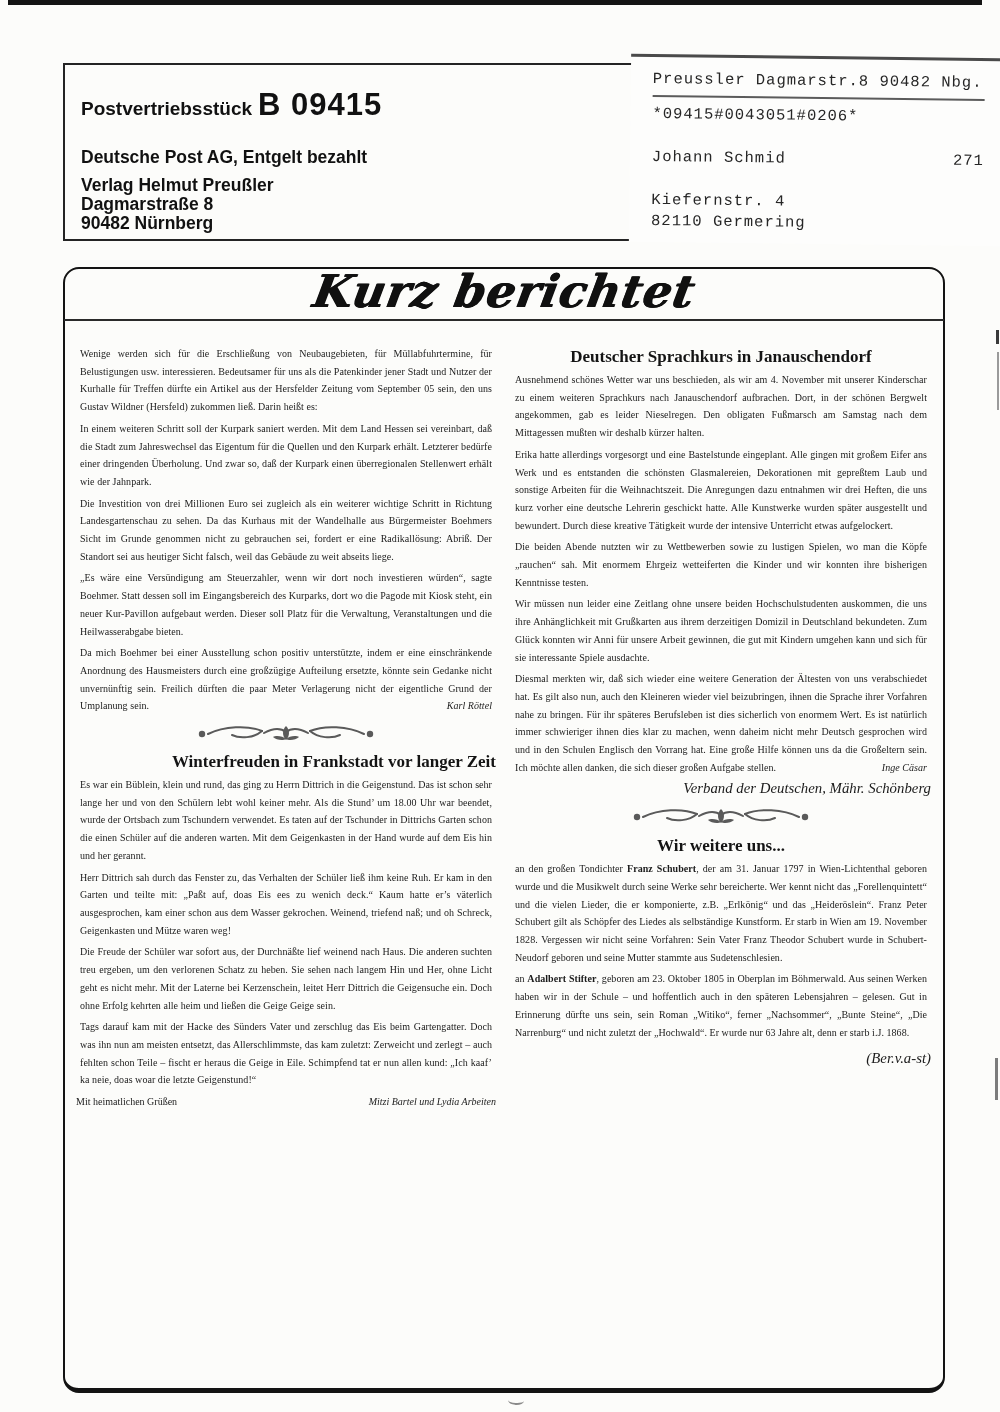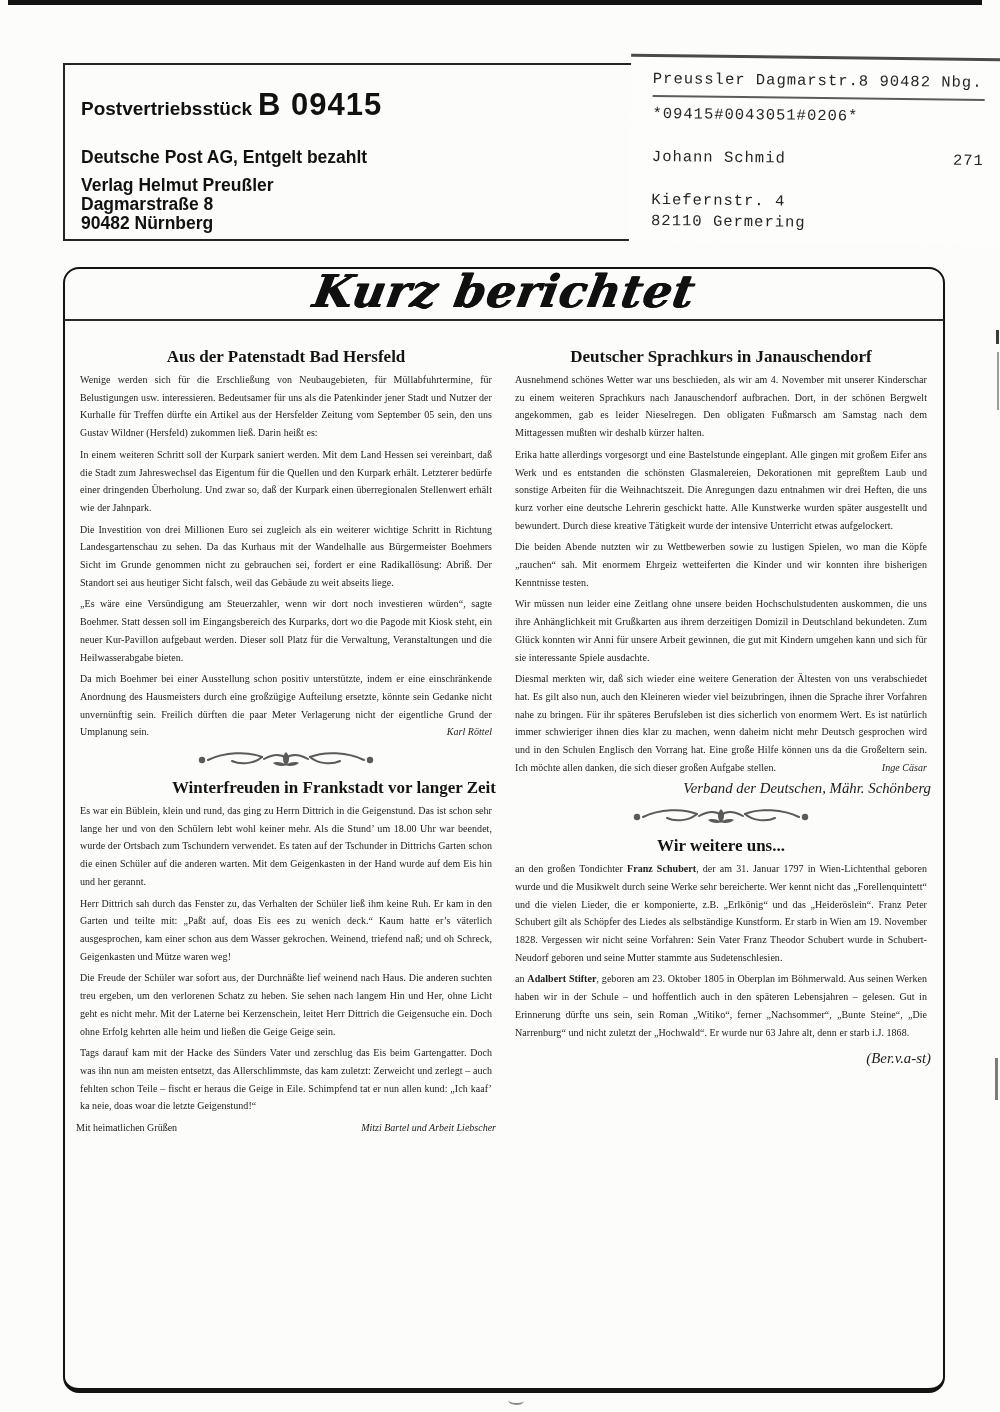--- a/index.html
+++ b/index.html
@@ -127,21 +127,20 @@
     <div class="masthead">
       <div class="masthead-rule"></div>
       <div class="masthead-title">
         <span class="script-title">Kurz berichtet</span>
       </div>
     </div>
 
     <div class="columns">
 
       <div class="col">
-        <h3 class="head-center">Aus der Patenstadt Bad Hersfeld</h3>
         <p class="just">Wenige werden sich für die Erschließung von Neubaugebieten, für Müllabfuhrtermine, für Belustigungen usw. interessieren. Bedeutsamer für uns als die Patenkinder jener Stadt und Nutzer der Kurhalle für Treffen dürfte ein Artikel aus der Hersfelder Zeitung vom September 05 sein, den uns Gustav Wildner (Hersfeld) zukommen ließ. Darin heißt es:</p>
         <p class="just">In einem weiteren Schritt soll der Kurpark saniert werden. Mit dem Land Hessen sei vereinbart, daß die Stadt zum Jahreswechsel das Eigentum für die Quellen und den Kurpark erhält. Letzterer bedürfe einer dringenden Überholung. Und zwar so, daß der Kurpark einen überregionalen Stellenwert erhält wie der Jahnpark.</p>
         <p class="just">Die Investition von drei Millionen Euro sei zugleich als ein weiterer wichtige Schritt in Richtung Landesgartenschau zu sehen. Da das Kurhaus mit der Wandelhalle aus Bürgermeister Boehmers Sicht im Grunde genommen nicht zu gebrauchen sei, fordert er eine Radikallösung: Abriß. Der Standort sei aus heutiger Sicht falsch, weil das Gebäude zu weit abseits liege.</p>
         <p class="just">„Es wäre eine Versündigung am Steuerzahler, wenn wir dort noch investieren würden“, sagte Boehmer. Statt dessen soll im Eingangsbereich des Kurparks, dort wo die Pagode mit Kiosk steht, ein neuer Kur-Pavillon aufgebaut werden. Dieser soll Platz für die Verwaltung, Veranstaltungen und die Heilwasserabgabe bieten.</p>
         <p class="just">
           <span>Da mich Boehmer bei einer Ausstellung schon positiv unterstützte, indem er eine einschränkende Anordnung des Hausmeisters durch eine großzügige Aufteilung ersetzte, könnte sein Gedanke nicht unvernünftig sein. Freilich dürften die paar Meter Verlagerung nicht der eigentliche Grund der Umplanung sein.</span>
           <span class="sig-inline">Karl Röttel</span>
         </p>
 
         <div class="ornament">
@@ -164,21 +163,21 @@
           </svg>
         </div>
 
         <h3 class="head-left">Winterfreuden in Frankstadt vor langer Zeit</h3>
         <p class="just">Es war ein Büblein, klein und rund, das ging zu Herrn Dittrich in die Geigenstund. Das ist schon sehr lange her und von den Schülern lebt wohl keiner mehr. Als die Stund’ um 18.00 Uhr war beendet, wurde der Ortsbach zum Tschundern verwendet. Es taten auf der Tschunder in Dittrichs Garten schon die einen Schüler auf die anderen warten. Mit dem Geigenkasten in der Hand wurde auf dem Eis hin und her gerannt.</p>
         <p class="just">Herr Dittrich sah durch das Fenster zu, das Verhalten der Schüler ließ ihm keine Ruh. Er kam in den Garten und teilte mit: „Paßt auf, doas Eis ees zu wenich deck.“ Kaum hatte er’s väterlich ausgesprochen, kam einer schon aus dem Wasser gekrochen. Weinend, triefend naß; und oh Schreck, Geigenkasten und Mütze waren weg!</p>
         <p class="just">Die Freude der Schüler war sofort aus, der Durchnäßte lief weinend nach Haus. Die anderen suchten treu ergeben, um den verlorenen Schatz zu heben. Sie sehen nach langem Hin und Her, ohne Licht geht es nicht mehr. Mit der Laterne bei Kerzenschein, leitet Herr Dittrich die Geigensuche ein. Doch ohne Erfolg kehrten alle heim und ließen die Geige Geige sein.</p>
         <p class="just">Tags darauf kam mit der Hacke des Sünders Vater und zerschlug das Eis beim Gartengatter. Doch was ihn nun am meisten entsetzt, das Allerschlimmste, das kam zuletzt: Zerweicht und zerlegt – auch fehlten schon Teile – fischt er heraus die Geige in Eile. Schimpfend tat er nun allen kund: „Ich kaaf’ ka neie, doas woar die letzte Geigenstund!“</p>
         <div class="sig-row">
           <span>Mit heimatlichen Grüßen</span>
-          <span class="it">Mitzi Bartel und Arbeit Liebscher</span>
+          <span class="it">Mitzi Bartel und Lydia Arbeiten</span>
         </div>
       </div>
 
       <div class="col">
         <h3 class="head-center">Deutscher Sprachkurs in Janauschendorf</h3>
         <p class="just">Ausnehmend schönes Wetter war uns beschieden, als wir am 4. November mit unserer Kinderschar zu einem weiteren Sprachkurs nach Janauschendorf aufbrachen. Dort, in der schönen Bergwelt angekommen, gab es leider Nieselregen. Den obligaten Fußmarsch am Samstag nach dem Mittagessen mußten wir deshalb kürzer halten.</p>
         <p class="just">Erika hatte allerdings vorgesorgt und eine Bastelstunde eingeplant. Alle gingen mit großem Eifer ans Werk und es entstanden die schönsten Glasmalereien, Dekorationen mit gepreßtem Laub und sonstige Arbeiten für die Weihnachtszeit. Die Anregungen dazu entnahmen wir drei Heften, die uns kurz vorher eine deutsche Lehrerin geschickt hatte. Alle Kunstwerke wurden später ausgestellt und bewundert. Durch diese kreative Tätigkeit wurde der intensive Unterricht etwas aufgelockert.</p>
         <p class="just">Die beiden Abende nutzten wir zu Wettbewerben sowie zu lustigen Spielen, wo man die Köpfe „rauchen“ sah. Mit enormem Ehrgeiz wetteiferten die Kinder und wir konnten ihre bisherigen Kenntnisse testen.</p>
         <p class="just">Wir müssen nun leider eine Zeitlang ohne unsere beiden Hochschulstudenten auskommen, die uns ihre Anhänglichkeit mit Grußkarten aus ihrem derzeitigen Domizil in Deutschland bekundeten. Zum Glück konnten wir Anni für unsere Arbeit gewinnen, die gut mit Kindern umgehen kann und sich für sie interessante Spiele ausdachte.</p>
         <p class="just">

